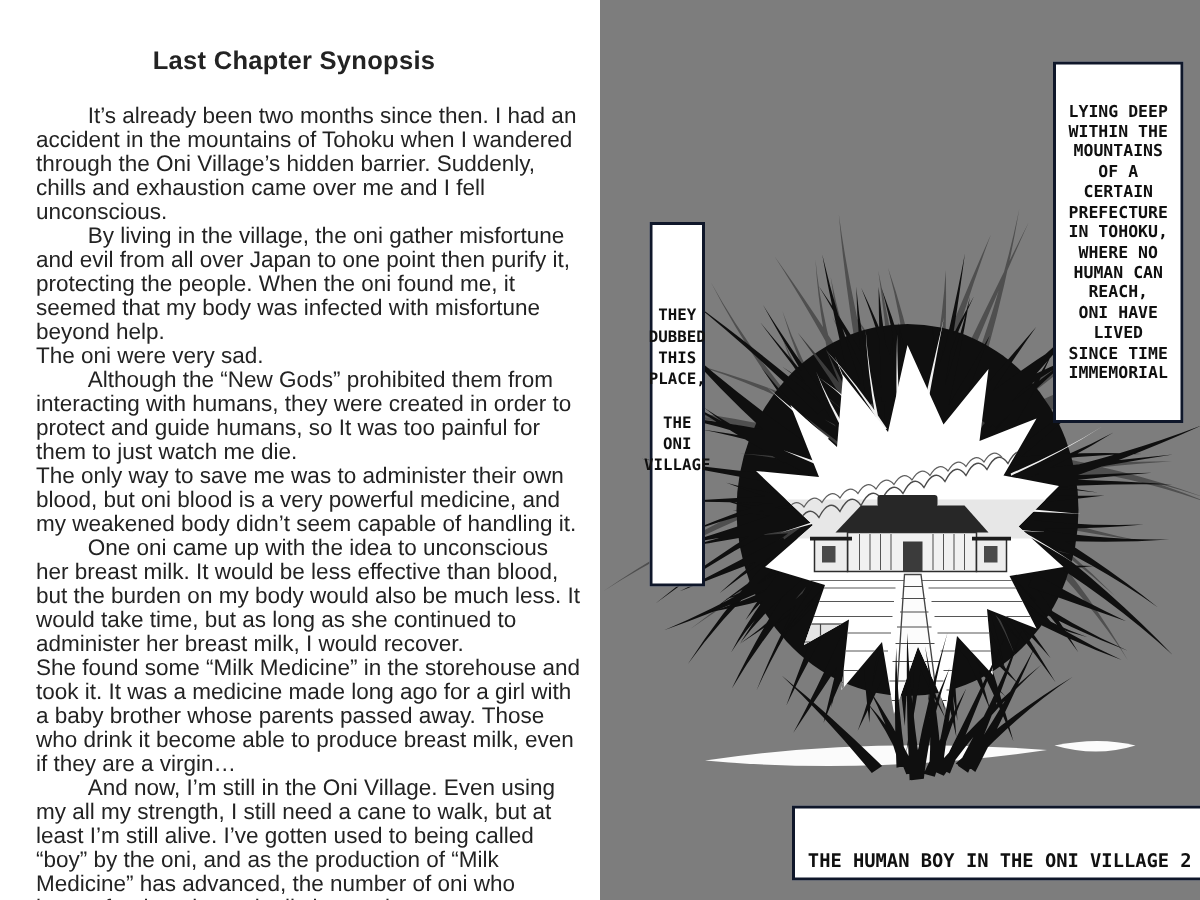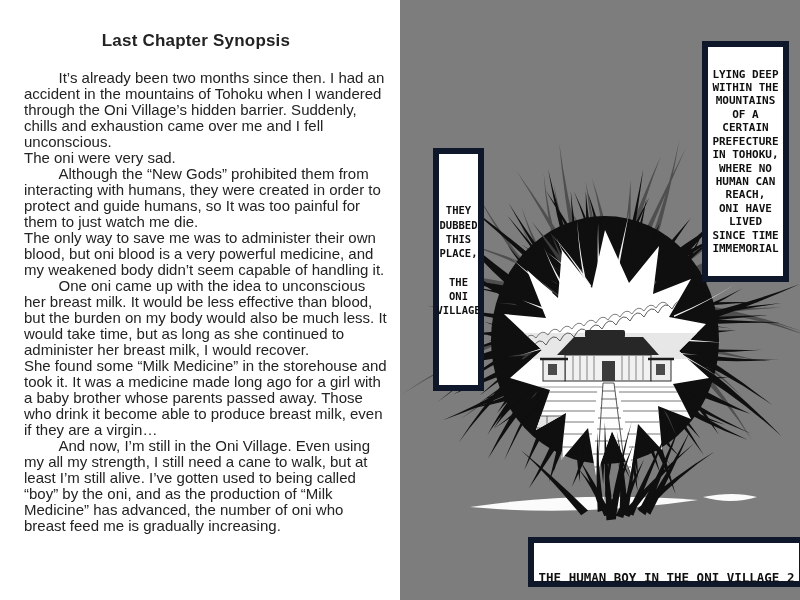--- a/index.html
+++ b/index.html
@@ -7,37 +7,38 @@
           font-family:"Liberation Sans",sans-serif;}
   
   #left-page{position:absolute;left:0;top:16px;width:400px;height:600px;background:#ffffff;color:#232323;border-radius:17px;}
   .syn-title{margin:15px 8px 19px 0;text-align:center;font-size:17px;font-weight:bold;letter-spacing:.2px;}
   .syn-body{margin:0 11px 0 24px;font-size:15px;line-height:16px;}
   .syn-body p{margin:0;}
   .ind{text-indent:2.3em;}
   
   #right-page{position:absolute;left:400px;top:0;width:400px;height:600px;background:#7d7d7d;}
   #art{position:absolute;left:0;top:0;}
-  .mbox{position:absolute;background:#fff;border:6px solid #0f172a;box-sizing:border-box;
+  .mbox{position:absolute;background:#fff;border:2px solid #0f172a;box-sizing:border-box;
         display:flex;align-items:center;justify-content:center;text-align:center;
         font-family:"DejaVu Sans Mono",monospace;font-weight:bold;color:#101010;white-space:pre-line;}
-  #place-box{left:33px;top:148px;width:51px;height:243px;font-size:10.5px;line-height:14.3px;padding-bottom:18px;}
+  #place-box{left:33px;top:148px;width:37px;height:243px;font-size:10.5px;line-height:14.3px;padding-bottom:18px;}
   #narration-box{left:302px;top:41px;width:87px;height:241px;font-size:11px;line-height:13.4px;}
   #chapter-box{left:128px;top:537px;width:277px;height:50px;display:block;padding-top:8px;}
   .ch-title{font-size:12.5px;}
 </style>
 </head>
 <body>
 
 <div id="screen">
 
   <div id="left-page">
     <h1 class="syn-title">Last Chapter Synopsis</h1>
     <div class="syn-body">
       <p class="ind">It’s already been two months since then. I had an accident in the mountains of Tohoku when I wandered through the Oni Village’s hidden barrier. Suddenly, chills and exhaustion came over me and I fell unconscious.</p>
+      <p class="ind">By living in the village, the oni gather misfortune and evil from all over Japan to one point then purify it, protecting the people. When the oni found me, it seemed that my body was infected with misfortune beyond help.</p>
       <p class="flush">The oni were very sad.</p>
       <p class="ind">Although the “New Gods” prohibited them from interacting with humans, they were created in order to protect and guide humans, so It was too painful for them to just watch me die.</p>
       <p class="flush">The only way to save me was to administer their own blood, but oni blood is a very powerful medicine, and my weakened body didn’t seem capable of handling it.</p>
       <p class="ind">One oni came up with the idea to unconscious her breast milk. It would be less effective than blood, but the burden on my body would also be much less. It would take time, but as long as she continued to administer her breast milk, I would recover.</p>
       <p class="flush">She found some “Milk Medicine” in the storehouse and took it. It was a medicine made long ago for a girl with a baby brother whose parents passed away. Those who drink it become able to produce breast milk, even if they are a virgin…</p>
       <p class="ind">And now, I’m still in the Oni Village. Even using my all my strength, I still need a cane to walk, but at least I’m still alive. I’ve gotten used to being called “boy” by the oni, and as the production of “Milk Medicine” has advanced, the number of oni who breast feed me is gradually increasing.</p>
     </div>
   </div>
 
   <div id="right-page" style="background: rgb(125, 125, 125);">

